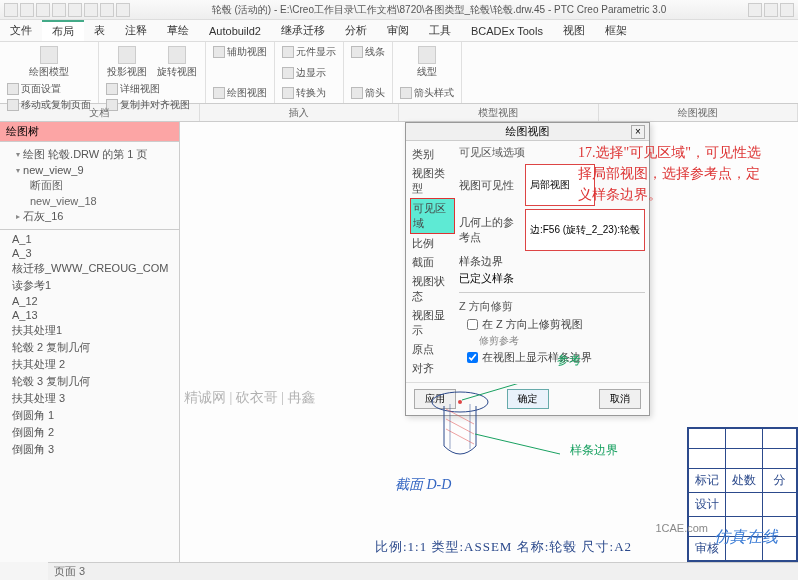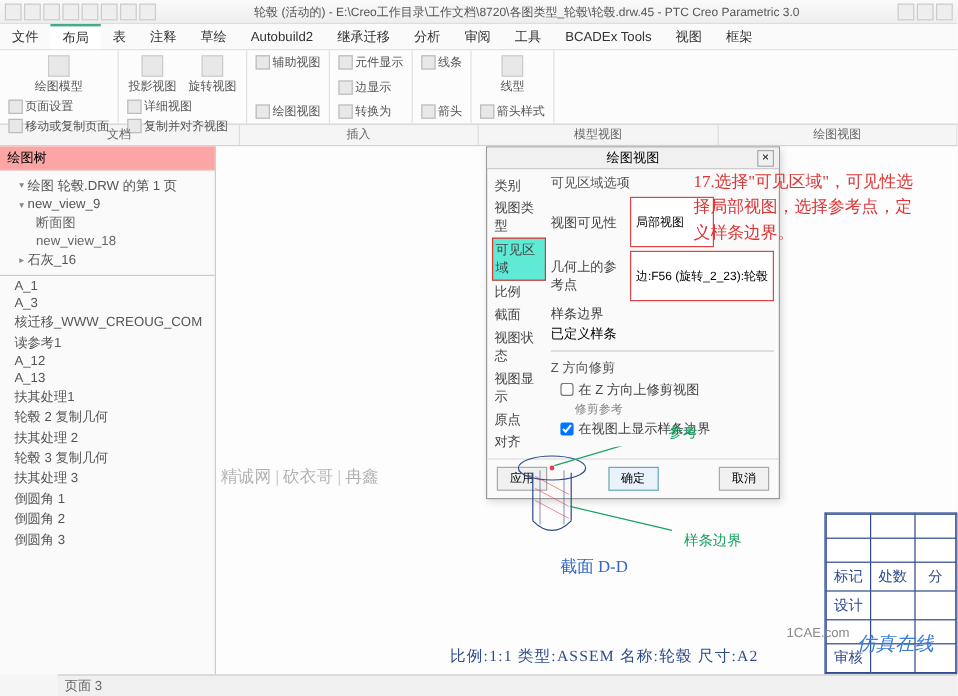--- a/index.html
+++ b/index.html
@@ -48,21 +48,21 @@
 .dialog-row label { width: 62px; color: #444; }
 .dialog-row .val { border: 1px solid #d44; padding: 13px 4px; background: #fff; font-size: 10px; white-space: nowrap; overflow: hidden; }
 .dialog-row .val.wide { flex: 1; }
 .dialog-sep { border-top: 1px solid #ccc; margin: 6px 0; }
 .dialog-check { display: flex; align-items: center; gap: 4px; font-size: 10px; color: #444; margin: 2px 0 2px 8px; }
 .dialog-check input { width: 11px; height: 11px; }
 .dialog-footer { display: flex; justify-content: space-between; gap: 4px; padding: 6px 8px; border-top: 1px solid #ddd; }
 .dialog-footer button { font-size: 10px; padding: 2px 10px; background: #f0f0f0; border: 1px solid #aaa; }
 .dialog-footer button.primary { background: #e9f2fb; border: 1px solid #6aa; }
 .annotation { position: absolute; right: 30px; top: 20px; width: 190px; color: #d33; font-size: 14px; line-height: 1.5; font-family: "SimSun", serif; }
-.drawing-view { position: absolute; left: 215px; top: 250px; width: 200px; text-align: center; }
+.drawing-view { position: absolute; left: 215px; top: 262px; width: 200px; text-align: left; font-style: italic; }
 .drawing-view svg { display: block; margin: 0 auto; }
 .caption { color: #3466c2; font-size: 14px; font-family: "SimSun", serif; margin-top: 2px; }
 .ref-label { position: absolute; color: #18a060; font-size: 12px; }
 .title-block { position: absolute; right: 0; bottom: 0; border: 1px solid #2c4a8c; background: #fff; }
 .title-block table { border-collapse: collapse; }
 .title-block td { border: 1px solid #2c4a8c; padding: 3px 6px; color: #2c4a8c; font-size: 12px; font-family: "SimSun", serif; text-align: center; min-width: 34px; height: 20px; }
 .bottom-info { position: absolute; left: 195px; bottom: 6px; color: #2c4a8c; font-size: 13px; font-family: "SimSun", serif; letter-spacing: 1px; }
 .watermark-left { position: absolute; left: 4px; bottom: 155px; color: rgba(0,0,0,0.3); font-size: 14px; font-family: "KaiTi", serif; }
 .watermark-right { position: absolute; right: 20px; bottom: 14px; color: #3a7bd5; font-size: 16px; font-style: italic; font-family: "KaiTi", serif; }
 .watermark-cae { position: absolute; right: 90px; bottom: 28px; color: #888; font-size: 11px; }

